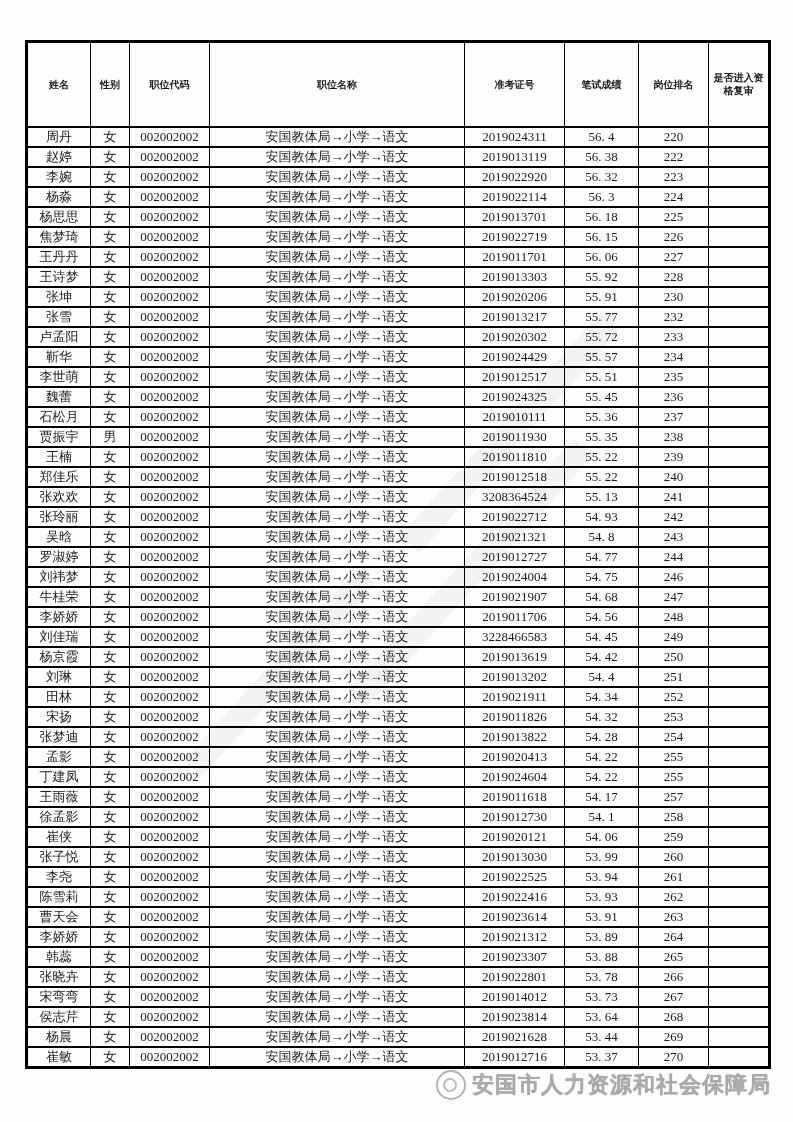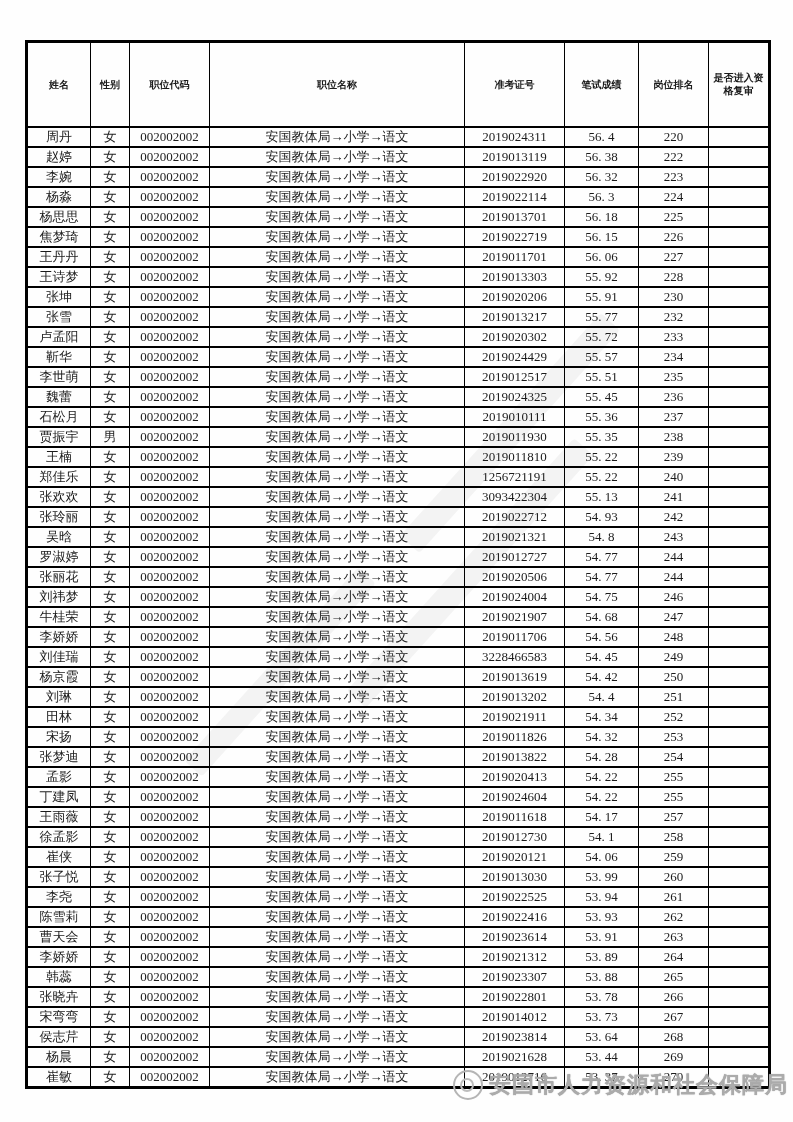--- a/index.html
+++ b/index.html
@@ -33,21 +33,21 @@
   td{font-size:13px;white-space:nowrap;}
   tbody tr{height:17px;}
   
   .watermark{position:absolute;left:0;top:0;width:793px;height:1122px;pointer-events:none;}
   .wm-bar{position:absolute;background:#000;opacity:0.045;border-radius:4px;}
   .wm-bar.b1{left:360px;top:420px;width:300px;height:26px;transform:rotate(-48deg);}
   .wm-bar.b2{left:300px;top:560px;width:340px;height:26px;transform:rotate(-48deg);}
   .wm-bar.b3{left:150px;top:660px;width:260px;height:24px;transform:rotate(-48deg);}
   
   .footer{
-    position:absolute;top:1070px;right:5px;
+    position:absolute;top:1070px;right:22px;
     display:flex;align-items:center;gap:6px;
     color:#ababab;
     font-weight:bold;font-size:22px;letter-spacing:1px;
     font-family:"Liberation Serif","DejaVu Serif",serif;
     text-shadow:0 0 1px #8f8f8f;
   }
   .emblem{
     width:26px;height:26px;border-radius:50%;
     border:2px solid #b5b5b5;position:relative;flex:0 0 auto;
   }
@@ -260,31 +260,31 @@
           <td>2019011810</td>
           <td>55. 22</td>
           <td>239</td>
           <td></td>
         </tr>
         <tr>
           <td>郑佳乐</td>
           <td>女</td>
           <td>002002002</td>
           <td>安国教体局→小学→语文</td>
-          <td>1256721191</td>
+          <td>2019012518</td>
           <td>55. 22</td>
           <td>240</td>
           <td></td>
         </tr>
         <tr>
           <td>张欢欢</td>
           <td>女</td>
           <td>002002002</td>
           <td>安国教体局→小学→语文</td>
-          <td>3093422304</td>
+          <td>3208364524</td>
           <td>55. 13</td>
           <td>241</td>
           <td></td>
         </tr>
         <tr>
           <td>张玲丽</td>
           <td>女</td>
           <td>002002002</td>
           <td>安国教体局→小学→语文</td>
           <td>2019022712</td>
@@ -301,30 +301,20 @@
           <td>54. 8</td>
           <td>243</td>
           <td></td>
         </tr>
         <tr>
           <td>罗淑婷</td>
           <td>女</td>
           <td>002002002</td>
           <td>安国教体局→小学→语文</td>
           <td>2019012727</td>
-          <td>54. 77</td>
-          <td>244</td>
-          <td></td>
-        </tr>
-        <tr>
-          <td>张丽花</td>
-          <td>女</td>
-          <td>002002002</td>
-          <td>安国教体局→小学→语文</td>
-          <td>2019020506</td>
           <td>54. 77</td>
           <td>244</td>
           <td></td>
         </tr>
         <tr>
           <td>刘祎梦</td>
           <td>女</td>
           <td>002002002</td>
           <td>安国教体局→小学→语文</td>
           <td>2019024004</td>

